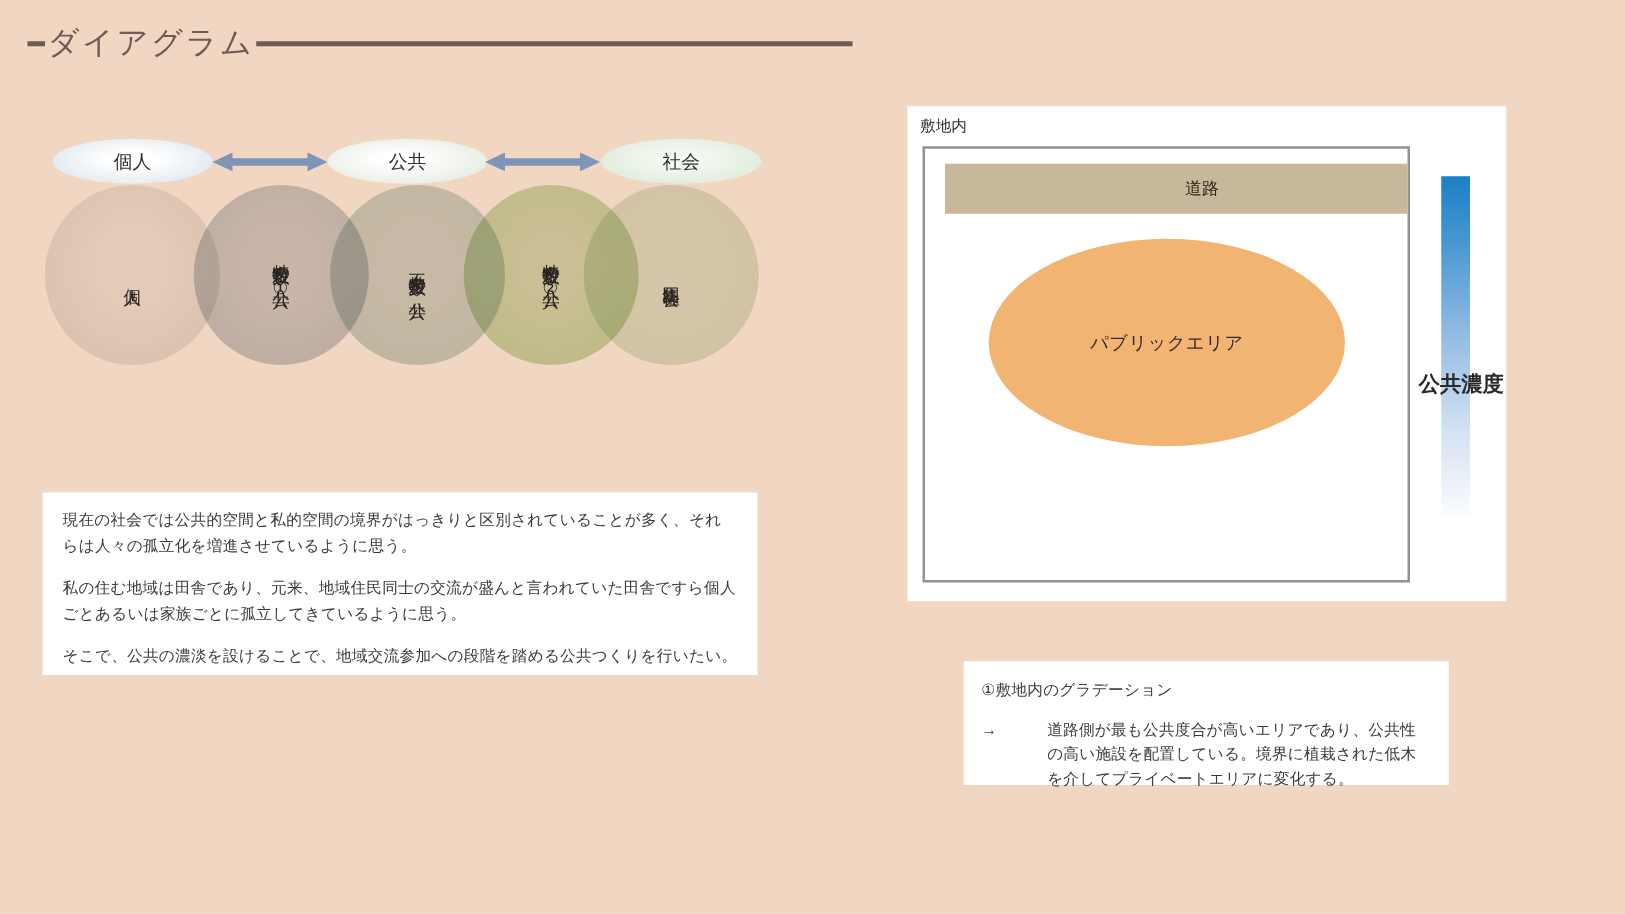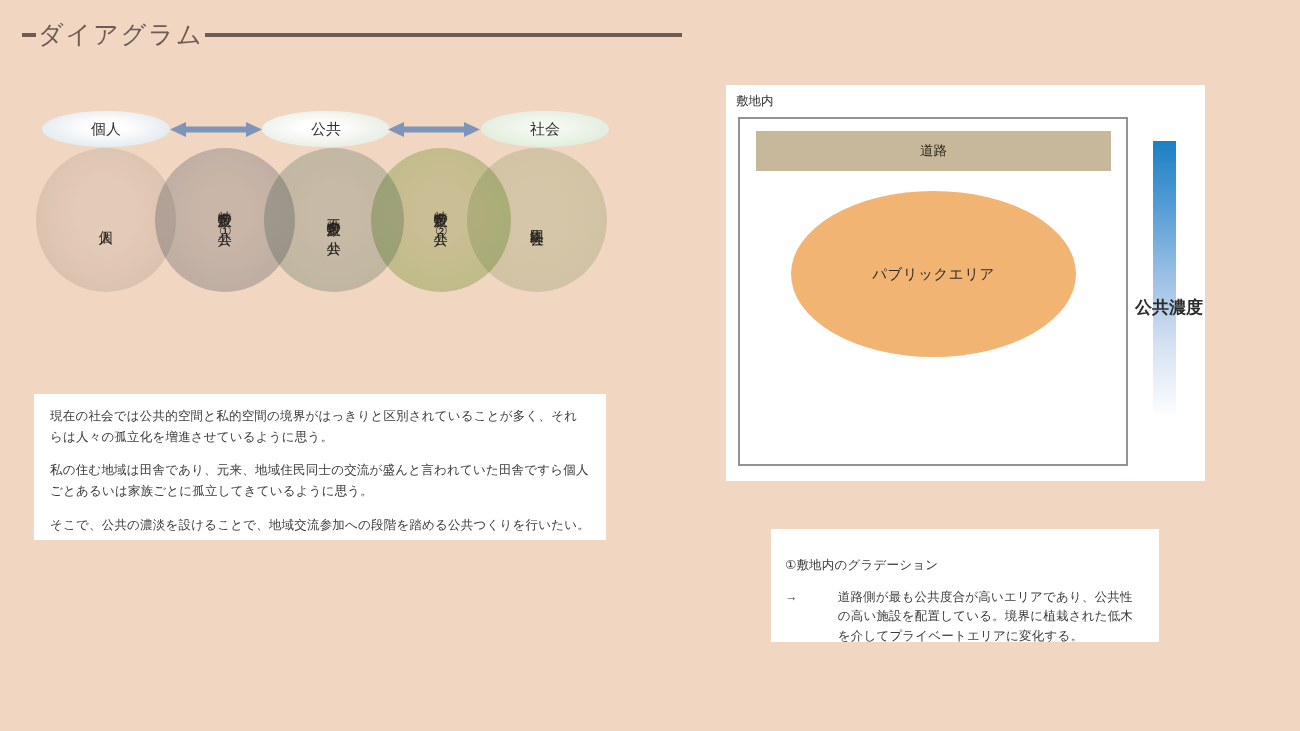--- a/index.html
+++ b/index.html
@@ -190,20 +190,21 @@
     left: 16px;
     top: 12px;
     width: 355px;
     height: 40px;
     background: #c7b89b;
     display: flex;
     align-items: center;
     justify-content: center;
     font-size: 13.5px;
     color: #2a2419;
+    padding-left: 28px;
   }
   #public-area-ellipse {
     position: absolute;
     left: 51px;
     top: 72px;
     width: 285px;
     height: 166px;
     border-radius: 50%;
     background: #f2b473;
     display: flex;
@@ -248,24 +249,24 @@
     color: #2a2a2a;
     white-space: nowrap;
   }
 
   
   #caption-box {
     position: absolute;
     left: 771px;
     top: 529px;
     width: 388px;
-    height: 113px;
+    height: 99px;
     background: #ffffff;
     box-sizing: border-box;
-    padding: 28px 14px;
+    padding: 15px 14px;
   }
   #caption-title {
     font-size: 12.5px;
     color: #3b3b3b;
     margin-bottom: 14px;
     letter-spacing: 0.2px;
   }
   #caption-body {
     font-size: 12.5px;
     line-height: 1.55;

